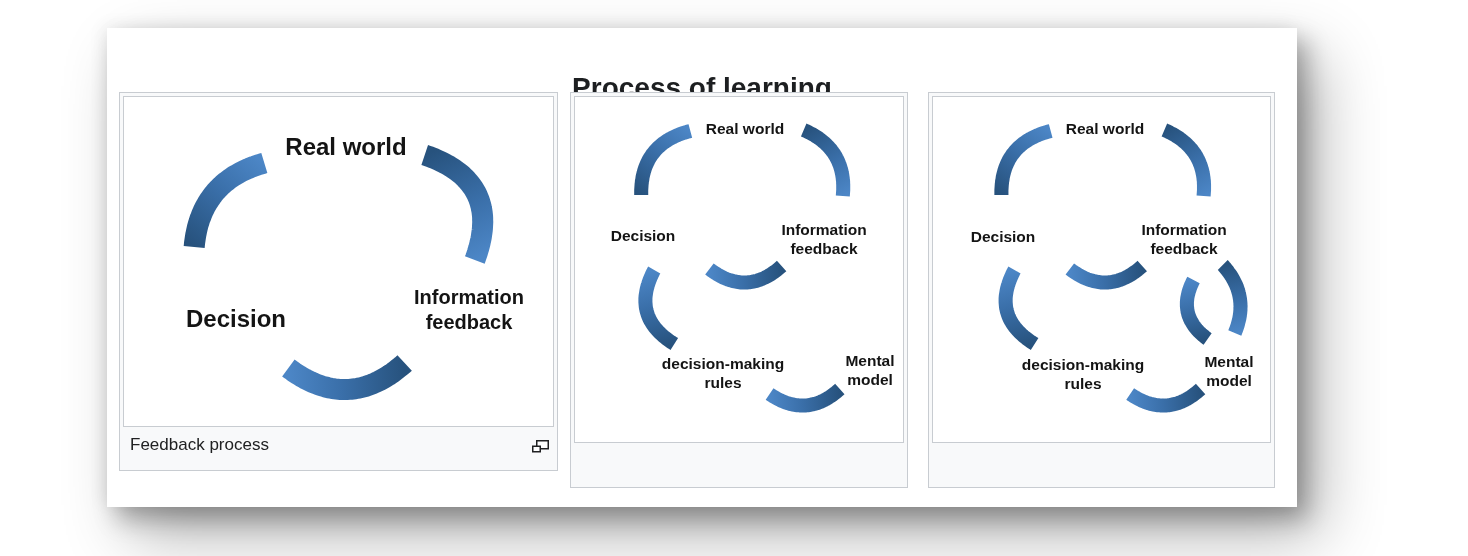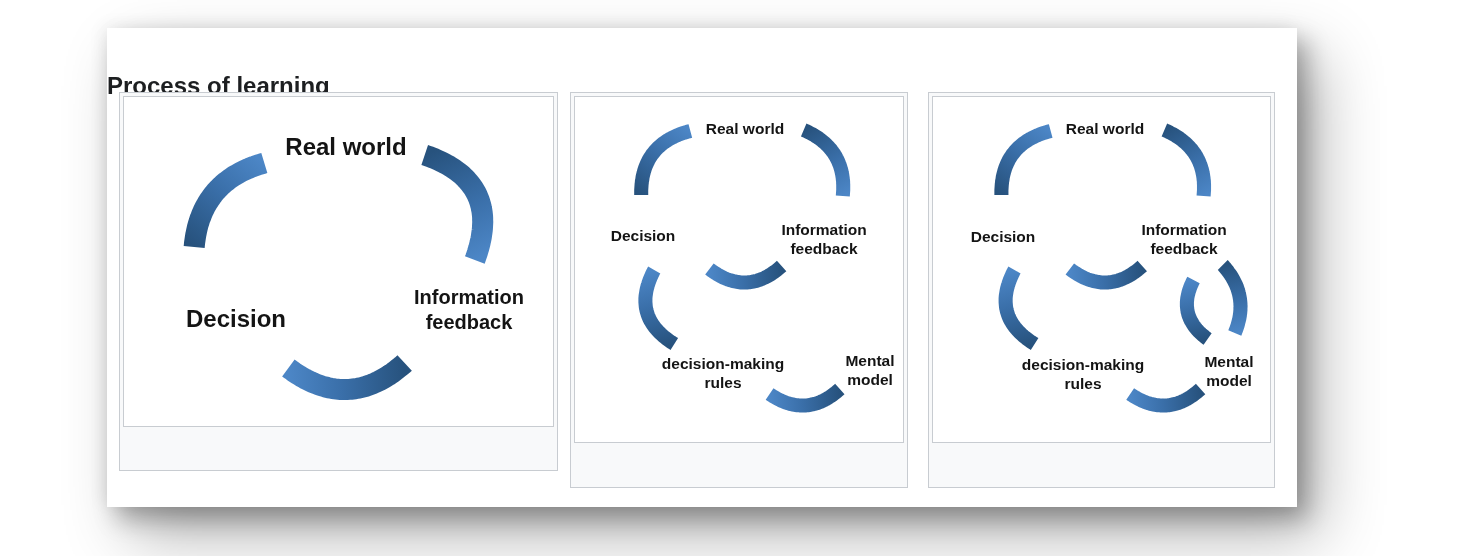--- a/index.html
+++ b/index.html
@@ -2,22 +2,22 @@
 <html><head>
 <meta charset="utf-8">
 <style>
   html,body{margin:0;padding:0;background:#ffffff;}
   .canvas{position:relative;width:1468px;height:556px;background:#ffffff;overflow:hidden;
           font-family:"Liberation Sans",sans-serif;}
   .card{position:absolute;left:107px;top:28px;width:1190px;height:479px;background:#ffffff;
         box-shadow:-4px -3px 16px rgba(0,0,0,0.06),
                    10px 12px 22px rgba(0,0,0,0.28),
                    22px 28px 60px rgba(0,0,0,0.30);}
-  .fig-title{position:absolute;left:0;right:0;top:44px;
-             font-size:24px;font-weight:700;color:#1d1f21;}
+  .fig-title{position:absolute;left:0;right:0;top:44px;text-align:center;
+             font-size:28px;font-weight:700;color:#1d1f21;}
   .thumb{position:absolute;box-sizing:border-box;border:1px solid #c8ccd1;background:#f8f9fa;
          padding:3px;display:flex;flex-direction:column;}
   .thumb-img{box-sizing:border-box;width:100%;border:1px solid #c8ccd1;background:#ffffff;
              position:relative;overflow:hidden;}
   .p1 .thumb-img{height:331px;}
   .p23 .thumb-img{height:347px;}
   .arrows{position:absolute;left:0;top:0;width:100%;height:100%;display:block;}
   .dlbl{position:absolute;transform:translate(-50%,-50%);font-weight:700;color:#141414;
         text-align:center;white-space:pre-line;line-height:19px;font-size:15.5px;}
   .p1 .dlbl{font-size:24px;line-height:26px;}
@@ -65,20 +65,29 @@
             <g>
               <path d="M280.0 266.0L278.3 267.6L276.5 269.1L274.7 270.5L273.0 271.9L271.2 273.3L269.5 274.6L267.7 275.9L266.0 277.1L264.2 278.3L262.4 279.4L260.7 280.5L258.9 281.5L257.1 282.5L255.3 283.5L253.6 284.4L251.8 285.2L250.0 286.0L248.2 286.8L246.4 287.5L244.6 288.2L242.8 288.8L241.1 289.4L239.3 289.9L237.5 290.4L235.7 290.8L233.9 291.2L232.1 291.5L230.3 291.8L228.5 292.0L226.7 292.2L224.8 292.4L223.0 292.5L221.2 292.5L219.4 292.5L217.6 292.5L215.8 292.4L213.9 292.3L212.1 292.1L210.3 291.9L208.5 291.6L206.6 291.3L204.8 290.9L203.0 290.5L201.1 290.0L199.3 289.5L197.5 289.0L195.6 288.4L193.8 287.7L191.9 287.0L190.1 286.3L188.2 285.5L186.4 284.7L184.5 283.8L182.7 282.9L180.8 281.9L179.0 280.9L177.1 279.8L175.2 278.7L173.4 277.5L171.5 276.3L169.6 275.1L167.8 273.7L165.9 272.4L164.0 271.0" fill="none" stroke="url(#ag-0-2)" stroke-width="21" stroke-linecap="butt"></path>
               <polygon points="NaN,NaN 173.9,252.5 154.1,289.5" fill="url(#ag-0-2)"></polygon>
             </g>
           </svg>
         <div class="dlbl" style="left:222px;top:50px;">Real world</div>
         <div class="dlbl small" style="left:345px;top:213px;">Information
 feedback</div>
         <div class="dlbl" style="left:112px;top:222px;">Decision</div>
       </div>
+      <div class="cap">
+        <span>Feedback process</span>
+        <span class="magnify">
+          <svg width="17" height="13" viewBox="0 0 17 13">
+            <rect x="4.75" y="0.75" width="11.5" height="8" fill="#ffffff" stroke="#202122" stroke-width="1.5"></rect>
+            <rect x="0.75" y="6.25" width="7.5" height="5.5" fill="#ffffff" stroke="#202122" stroke-width="1.5"></rect>
+          </svg>
+        </span>
+      </div>
     </div>
 
     <div class="thumb p23" style="left:463px;top:64px;width:338px;height:396px;">
       <div class="thumb-img">
         <svg id="svg-p1" class="arrows" preserveAspectRatio="none" viewBox="0 0 327 345">
             <defs>
               <linearGradient id="ag-1-0" gradientUnits="userSpaceOnUse" x1="66" y1="98" x2="115" y2="34">
                 <stop offset="0" stop-color="#27527d"></stop>
                 <stop offset="0.55" stop-color="#3a6fa9"></stop>
                 <stop offset="1" stop-color="#4c86c6"></stop>

